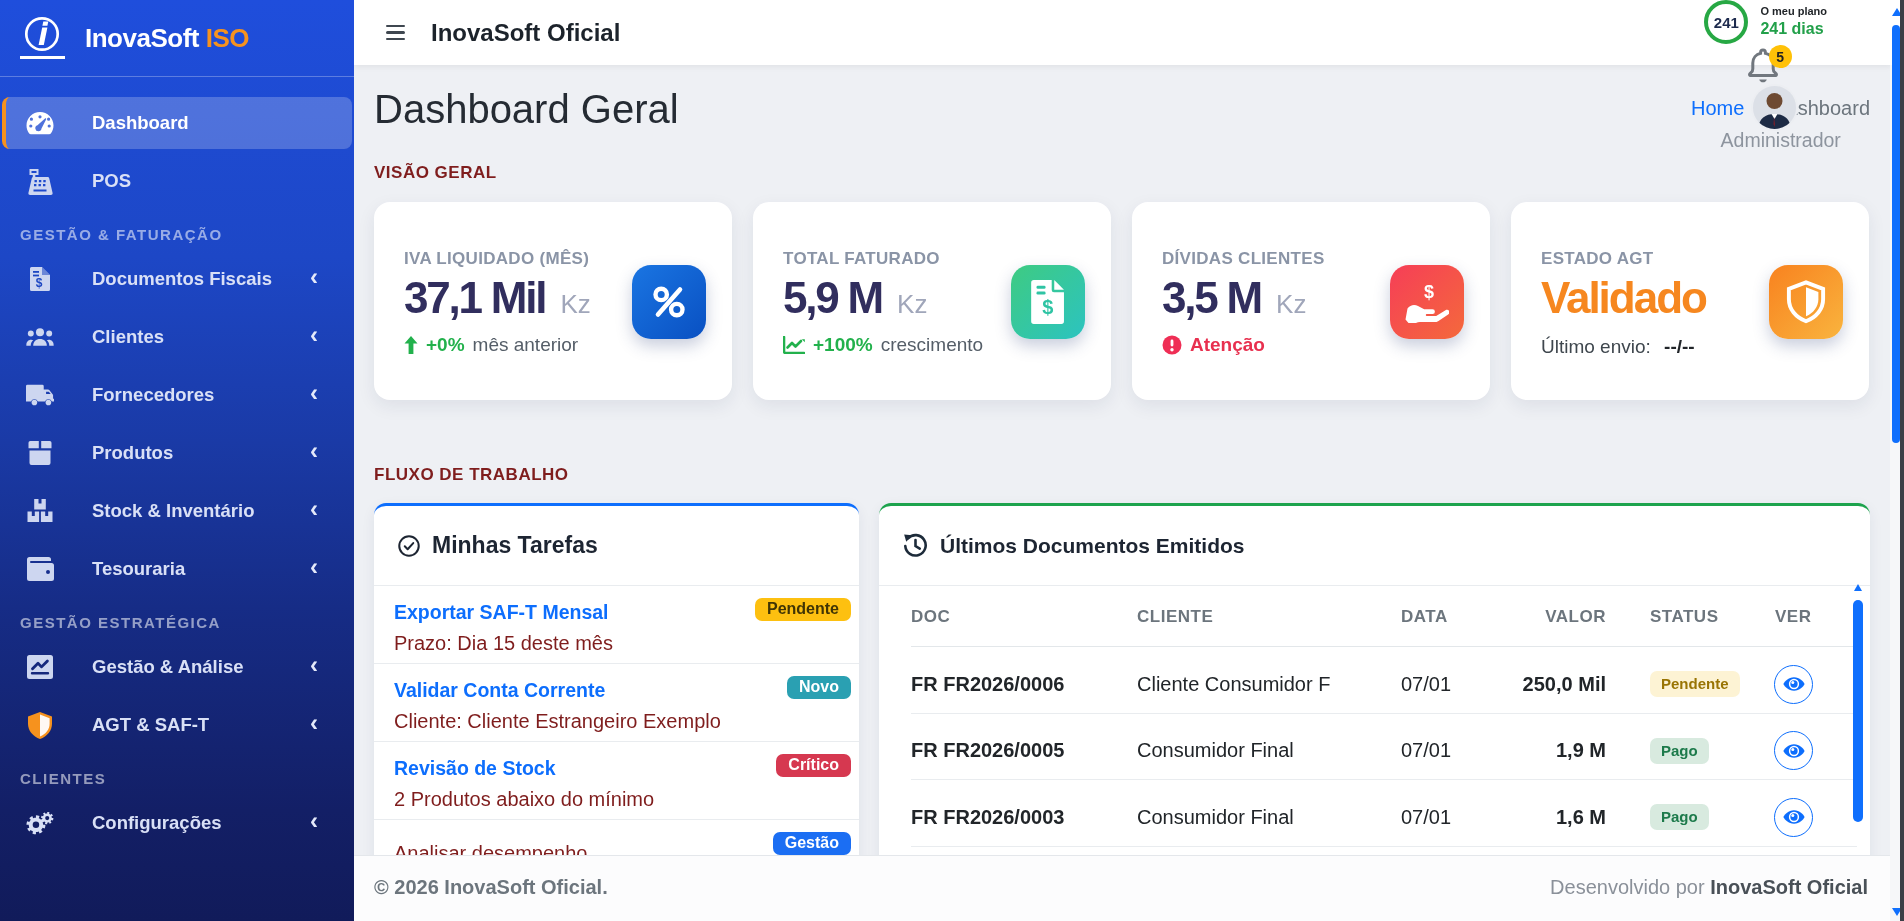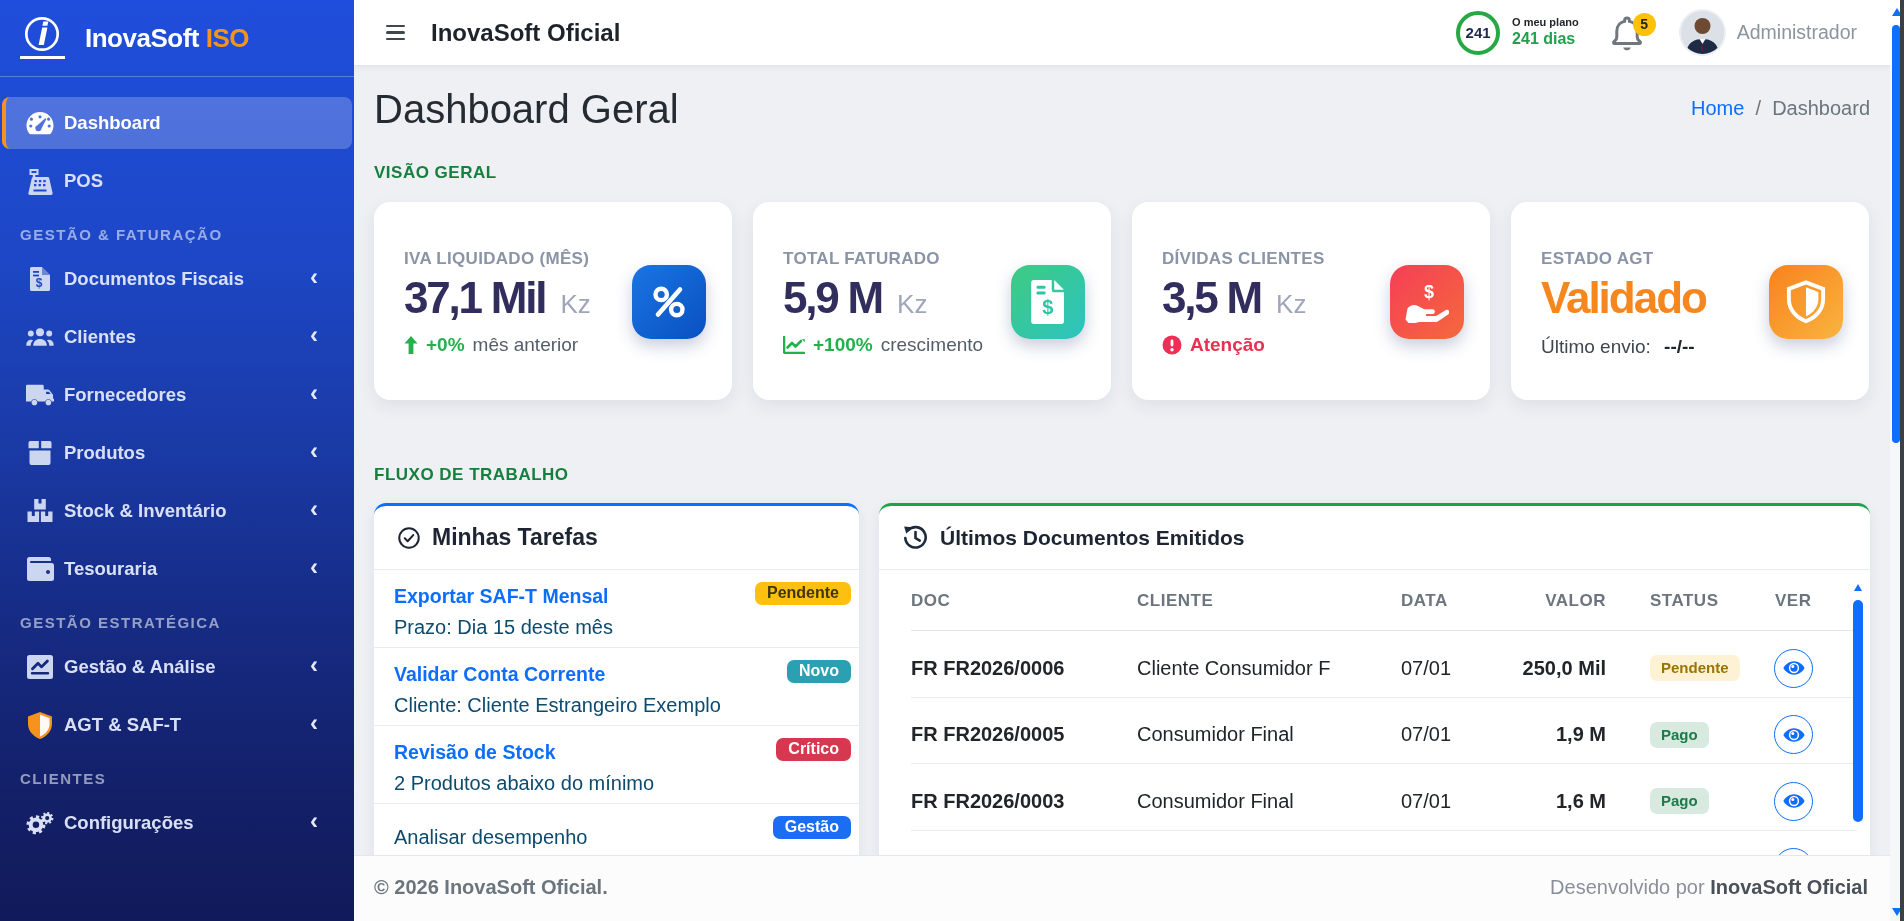--- a/index.html
+++ b/index.html
@@ -8,71 +8,71 @@
 .page { position:relative; width:1904px; height:921px; }
 
 
 .sidebar { position:absolute; left:0; top:0; width:354px; height:921px;
   background:linear-gradient(180deg,#1f4edc 0%,#1d47c6 28%,#1a3aa6 48%,#162c86 66%,#131f66 88%,#111b5a 100%); z-index:30; }
 .logo-row { display:flex; align-items:center; gap:19px; padding:6px 20px 6px 18px; height:76px; }
 .logo-name { font-size:26px; font-weight:bold; color:#fff; letter-spacing:-0.5px; }
 .logo-name .iso { color:#f6921e; }
 .side-divider { height:1px; background:rgba(255,255,255,0.28); margin:0px 0 20px 0; }
 .nav-item { position:relative; display:flex; align-items:center; gap:10px; height:52px; margin:6px 2px; padding:0 20px 0 24px; color:#d9e0f6; font-size:18.5px; font-weight:bold; }
-.nav-item .lbl { flex:1; }
+.nav-item .lbl { flex:1;margin-left:28px; }
 .nav-item .chev { font-size:24px; color:#e4e9fa; font-weight:bold; margin-right:14px; margin-top:-4px; }
 .nav-item.active { background:rgba(255,255,255,0.22); border-left:4px solid #f6921e; border-radius:8px; color:#fff; padding-left:20px; }
 .nav-sec { color:rgba(255,255,255,0.55); font-size:15px; font-weight:bold; letter-spacing:1.5px; padding:13px 20px 4px 20px; }
 .sicon { width:28px; height:28px; display:flex; align-items:center; justify-content:center; flex:0 0 28px; }
 
 
 .topbar { position:absolute; left:354px; top:0; width:1538px; height:65px; background:#fff; box-shadow:0 2px 6px rgba(0,0,0,0.06); z-index:20; display:flex; align-items:center; }
 .burger { margin-left:32px; width:19px; }
 .burger div { height:2.5px; background:#3f4750; margin:4px 0; border-radius:2px; }
 .brand { margin-left:26px; font-size:24px; font-weight:bold; color:#1c232b; }
-.top-right { position:absolute; right:35px; top:0; height:65px; display:flex; align-items:center; }
+.top-right { position:absolute; right:35px; top:0; height:65px; display:flex; align-items:center;flex-direction:column; }
 .plan { display:flex; align-items:center; gap:12px; margin-right:30px; }
 .plan-circ { width:44px; height:44px; border-radius:50%; border:4px solid #27a844; display:flex; align-items:center; justify-content:center; font-size:15px; font-weight:bold; color:#1d2a4d; background:#fff; }
 .plan-t1 { font-size:11px; font-weight:bold; color:#212529; line-height:1.25; }
 .plan-t2 { font-size:16px; font-weight:bold; color:#22a04a; line-height:1.25; }
 .bell-wrap { position:relative; width:36px; height:42px; margin-right:36px; }
 .bell-badge { position:absolute; right:-11px; top:1px; width:23px; height:23px; background:#ffc107; color:#232323; border-radius:50%; font-size:14px; font-weight:bold; display:flex; align-items:center; justify-content:center; }
 .avatar { width:43px; height:43px; border-radius:50%; background:#e8eaef; overflow:hidden; position:relative; box-shadow:0 0 0 2px #eceef2; margin-right:13px; flex:0 0 43px; }
 .admin-name { font-size:19.5px; color:#8d949e; }
 
 
 .content { position:absolute; left:354px; top:65px; width:1538px; height:856px; }
 .pg-title { position:absolute; left:20px; top:22px; font-size:40px; font-weight:500; color:#252b33; }
 .crumbs { position:absolute; right:22px; top:32px; font-size:20px; color:#6c757d; }
 .crumbs a { color:#0d6efd; text-decoration:none; }
-.sec-label { font-size:17px; font-weight:bold; color:#15803d; letter-spacing:0.5px;text-align:center; }
+.sec-label { font-size:17px; font-weight:bold; color:#7f1d1d; letter-spacing:0.5px;text-align:center; }
 
 .cards { position:absolute; left:20px; top:137px; display:flex; gap:21px; }
 .kpi { width:358px; height:198px; background:#fff; border-radius:16px; box-shadow:0 6px 18px rgba(30,40,80,0.08); position:relative; padding:47px 0 0 30px; }
 .kpi-label { font-size:17px; font-weight:bold; color:#8a94a6; letter-spacing:0.3px; margin-bottom:7px; }
 .kpi-val { font-size:44px; font-weight:bold; color:#312e5e; letter-spacing:-2.2px; line-height:1.0; margin-top:2px; }
 .kpi-val .unit { font-size:26px; font-weight:normal; color:#a0a6ba; letter-spacing:0; margin-left:5px; }
 .kpi-sub { margin-top:14px; font-size:19px; color:#555e68; display:flex; align-items:center; gap:8px; }
 .kpi-ico { position:absolute; right:26px; top:63px; width:74px; height:74px; border-radius:19px; display:flex; align-items:center; justify-content:center; box-shadow:0 7px 16px rgba(40,60,120,0.25); }
 .ico-blue { background:linear-gradient(135deg,#1a75e2,#0950c2); }
 .ico-green { background:linear-gradient(135deg,#3ecb82,#2cc3c0); }
 .ico-red { background:linear-gradient(135deg,#f63e57,#f4693c); }
 .ico-orange { background:linear-gradient(135deg,#f8821f,#f9b43e); }
 .green-t { color:#22b14c; font-weight:bold; }
 .red-t { color:#e8304f; font-weight:bold; }
 .orange-big { font-size:44px; font-weight:bold; color:#f6871f; letter-spacing:-2px; line-height:1.0; margin-top:2px; }
 
 .panels { position:absolute; left:20px; top:438px; display:flex; gap:20px; }
 .panel { background:#fff; border-radius:12px; box-shadow:0 4px 14px rgba(30,40,80,0.07); }
 .panel-tasks { width:485px; height:430px; border-top:3px solid #0d6efd; }
 .panel-docs { width:991px; height:430px; border-top:3px solid #1da34d; position:relative; }
-.panel-head { display:flex; align-items:center; gap:12px; height:64px; padding:0 24px; border-bottom:1px solid #e9ecef; font-size:23px; font-weight:bold; color:#1d2532; }
+.panel-head { display:flex; align-items:center; gap:12px; height:80px; padding:0 24px; border-bottom:1px solid #e9ecef; font-size:23px; font-weight:bold; color:#1d2532; }
 .task { padding:15px 24px 8px 20px; border-bottom:1px solid #e9ecef; position:relative; }
 .task-title { font-size:19.5px; font-weight:bold; color:#0d6efd; margin-bottom:8px; }
-.task-sub { font-size:20px; color:#0c4a6e; }
+.task-sub { font-size:20px; color:#7f1d1d; }
 .badge { position:absolute; right:8px; top:12px; font-size:16px; font-weight:bold; padding:2px 12px 3px; border-radius:7px; }
 .b-warn { background:#fdc010; color:#403505; }
 .b-info { background:#2aa0b2; color:#fff; }
 .b-danger { background:#d63850; color:#fff; }
 .b-primary { background:#1b6ef3; color:#fff; }
 
 table.docs { width:946px; border-collapse:collapse; margin-left:0; table-layout:fixed; }
 table.docs th { font-size:17px; font-weight:bold; color:#6c757d; text-align:left; letter-spacing:0.5px; padding:21px 0 19px 0; border-bottom:1px solid #e3e7ea; }
 table.docs td { font-size:20px; color:#212529; padding:9px 0 0 0; height:66.5px; box-sizing:border-box; vertical-align:middle; border-bottom:1px solid #e9ecef; }
 .tb { font-weight:bold; }

